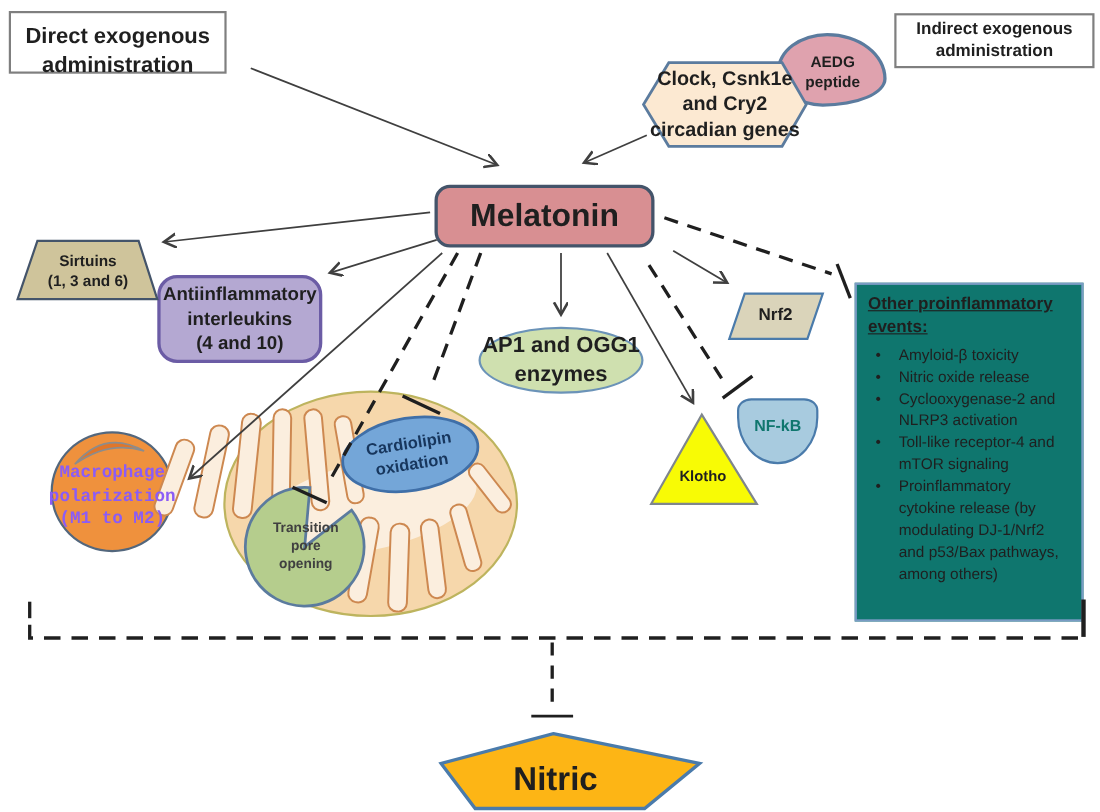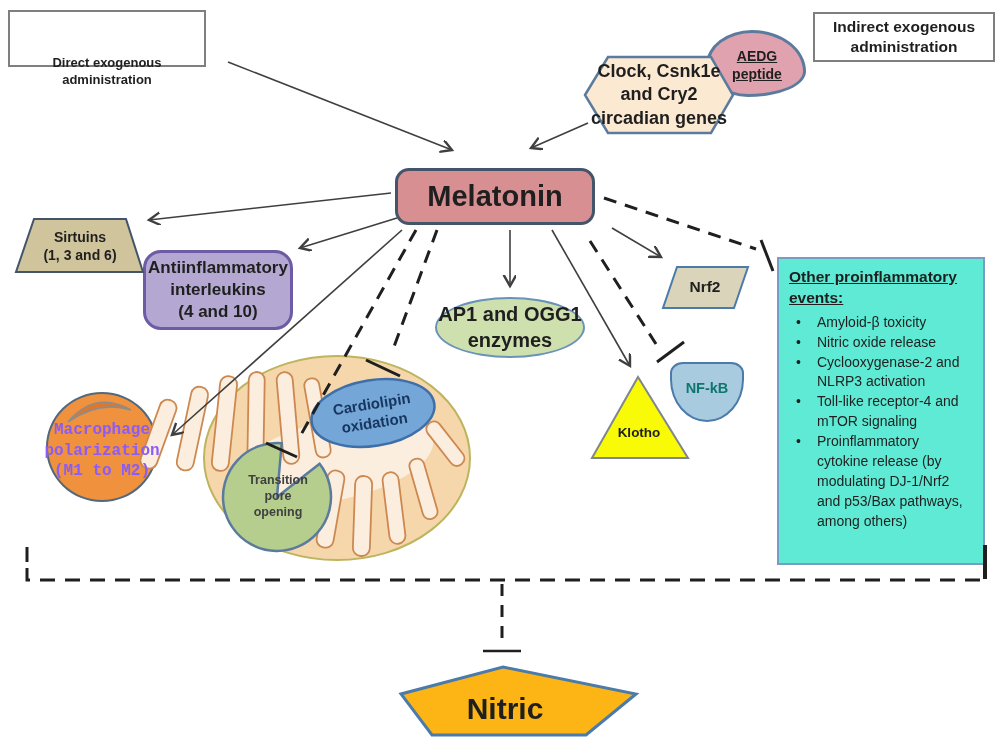--- a/index.html
+++ b/index.html
@@ -14,21 +14,21 @@
   }
   svg.layer{position:absolute;left:0;top:0;z-index:2;}
   .whitebox{background:#ffffff;border:2px solid #7f7f7f;}
   .melatonin{background:#d88f92;border:3px solid #44546a;border-radius:14px;}
   .interleukins{background:#b4a8d2;border:3px solid #6b5ca5;border-radius:18px;}
   .ap1{background:#cfe0af;border:2px solid #6b93b8;border-radius:50%;}
   .nfkb{background:#a8cbdf;border:2.5px solid #4a7bab;border-radius:14px 14px 40px 40px / 12px 12px 46px 46px;}
   .macro{background:#ef913d;border:2.5px solid #53677d;border-radius:50%;}
   .aedg{background:#dfa2ae;border:3px solid #5b7b9e;border-radius:46% 54% 58% 42% / 52% 62% 38% 48%;}
   .panel{
-    background:#5eead4;border:2.5px solid #7a9cc4;padding:8px 10px 6px 10px;z-index:1;position:absolute;box-sizing:border-box;
+    background:#0f766e;border:2.5px solid #7a9cc4;padding:8px 10px 6px 10px;z-index:1;position:absolute;box-sizing:border-box;
   }
   .panel .ptitle{font-weight:bold;font-size:15.5px;line-height:1.35;text-decoration:underline;color:#1f1f1f;}
   .panel ul{list-style:none;margin:4px 0 0 0;padding:0;}
   .panel li{position:relative;padding-left:28px;font-weight:normal;font-size:14px;line-height:1.42;color:#1f1f1f;}
   .panel li::before{content:"\2022";position:absolute;left:7px;top:0;}
 </style>
 </head>
 <body>
 
 <div class="canvas">
@@ -115,28 +115,28 @@
       <line x1="266" y1="443" x2="297" y2="457"></line>
 
       <line x1="27" y1="547" x2="27" y2="562"></line>
       <path d="M 27 568 L 27 580 L 986 580" stroke-dasharray="15 10"></path>
       <line x1="985" y1="545" x2="985" y2="579" stroke-width="4"></line>
       <line x1="502" y1="584" x2="502" y2="645" stroke-dasharray="12 9"></line>
       <line x1="483" y1="651" x2="521" y2="651" stroke-width="2.5"></line>
     </g>
   </svg>
 
-  <div class="label" style="left:8px;top:10px;width:198px;height:71px;font-size:13px;margin-top:26px;">Direct exogenous
+  <div class="label" style="left:8px;top:10px;width:198px;height:71px;font-size:20px;">Direct exogenous
 administration</div>
   <div class="label" style="left:813px;top:12px;width:182px;height:50px;font-size:15.5px;text-align:center;">Indirect exogenous
 administration</div>
   <div class="label" style="left:585px;top:57px;width:148px;height:76px;font-size:18px;">Clock, Csnk1e
 and Cry2
 circadian genes</div>
-  <div class="label" style="left:710px;top:40px;width:94px;height:50px;font-size:14px;text-decoration:underline;">AEDG
+  <div class="label" style="left:710px;top:40px;width:94px;height:50px;font-size:14px;">AEDG
 peptide</div>
   <div class="label" style="left:395px;top:168px;width:200px;height:57px;font-size:29px;">Melatonin</div>
   <div class="label" style="left:16px;top:223px;width:128px;height:46px;font-size:14px;">Sirtuins
 (1, 3 and 6)</div>
   <div class="label" style="left:143px;top:252px;width:150px;height:76px;font-size:17px;">Antiinflammatory
 interleukins
 (4 and 10)</div>
   <div class="label" style="left:435px;top:298px;width:150px;height:58px;font-size:20px;">AP1 and OGG1
 enzymes</div>
   <div class="label" style="left:666px;top:271px;width:78px;height:33px;font-size:15.5px;">Nrf2</div>

